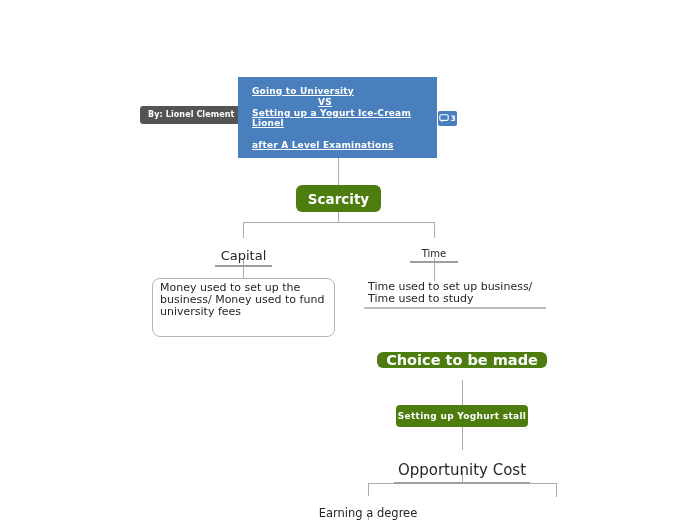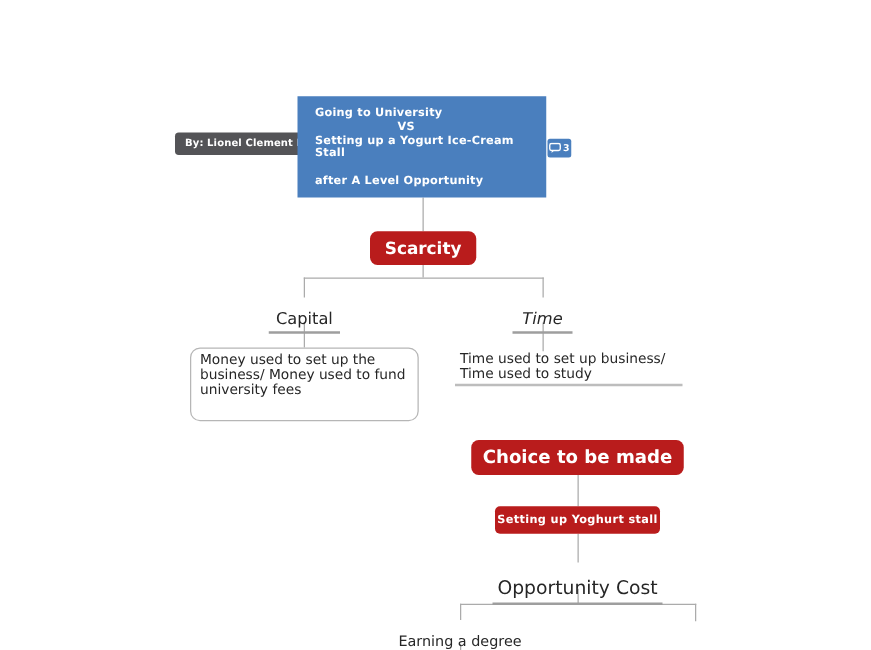--- a/index.html
+++ b/index.html
@@ -5,30 +5,30 @@
   html,body{margin:0;padding:0;background:#ffffff;}
   .canvas{
     position:relative;width:697px;height:520px;background:#ffffff;
     font-family:"DejaVu Sans","Liberation Sans",sans-serif;overflow:hidden;
   }
   
   .lv{position:absolute;width:1px;background:#ababab;}
   .lh{position:absolute;height:1px;background:#ababab;}
   
   .dark-node{
-    position:absolute;background:#b91c1c;color:#ffffff;font-weight:bold;
+    position:absolute;background:#4d7c0f;color:#ffffff;font-weight:bold;
     display:flex;align-items:center;justify-content:center;
     border-radius:6px;box-sizing:border-box;cursor:pointer;
   }
   
   .root-node{
     position:absolute;left:238px;top:77px;width:199px;height:81px;
     background:#4a7fbe;color:#ffffff;font-weight:bold;font-size:9px;
     line-height:10.8px;padding:9px 10px 9px 14px;box-sizing:border-box;
-    z-index:2;cursor:pointer;letter-spacing:0.2px;
+    z-index:2;cursor:pointer;letter-spacing:0.2px;text-decoration:underline;
   }
   .root-node .vs-line{margin-left:66px;}
   .root-node .last-line{margin-top:11px;}
   .author-node{
     position:absolute;left:140px;top:106px;width:118px;height:18px;
     background:#545457;color:#ffffff;font-weight:bold;font-size:8px;
     line-height:18px;padding-left:8px;border-radius:3px;box-sizing:border-box;
     white-space:nowrap;overflow:hidden;z-index:1;cursor:pointer;letter-spacing:0.1px;
   }
   .comment-badge{
@@ -77,22 +77,22 @@
   <div class="lv" style="left:556px;top:483px;height:14px;"></div>
   <div class="lv" style="left:368px;top:515px;height:5px;"></div>
 
   <div class="author-node">
     <span>By: Lionel Clement Karl</span>
   </div>
 
   <div class="root-node">
     <div>Going to University</div>
     <div class="vs-line">VS</div>
-    <div>Setting up a Yogurt Ice-Cream Stall</div>
-    <div class="last-line">after A Level Opportunity</div>
+    <div>Setting up a Yogurt Ice-Cream Lionel</div>
+    <div class="last-line">after A Level Examinations</div>
   </div>
 
   <div class="comment-badge">
     <svg width="10" height="9" viewBox="0 0 10 9">
       <rect x="0.8" y="0.8" width="8.4" height="5.6" rx="1.4" fill="none" stroke="#ffffff" stroke-width="1.1"></rect>
       <path d="M2.6 6.2 L2.2 8.4 L4.6 6.2 Z" fill="#ffffff"></path>
     </svg>
     <span class="cnt">3</span>
   </div>
 
@@ -101,29 +101,29 @@
   </div>
 
   <div class="u-label" style="left:215px;top:238px;width:57px;font-size:13px;padding-bottom:2px;">
     <span>Capital</span>
   </div>
 
   <div class="detail-box">
     <span>Money used to set up the business/ Money used to fund university fees</span>
   </div>
 
-  <div class="u-label" style="left:410px;top:238px;width:48px;font-size:13px;padding-bottom:2px;font-style:italic;">
+  <div class="u-label" style="left:410px;top:238px;width:48px;font-size:10px;padding-bottom:2px;">
     <span>Time</span>
   </div>
 
   <div class="detail-underlined">
     <span>Time used to set up business/ Time used to study</span>
   </div>
 
-  <div class="dark-node" style="left:377px;top:352px;width:170px;height:28px;font-size:14.5px;">
+  <div class="dark-node" style="left:377px;top:352px;width:170px;height:16px;font-size:14.5px;">
     <span>Choice to be made</span>
   </div>
 
   <div class="dark-node" style="left:396px;top:405px;width:132px;height:22px;font-size:9px;letter-spacing:0.3px;border-radius:4px;">
     <span>Setting up Yoghurt stall</span>
   </div>
 
   <div class="u-label" style="left:316px;top:496px;width:104px;font-size:11.5px;padding-bottom:3px;">
     <span>Earning a degree</span>
   </div>

